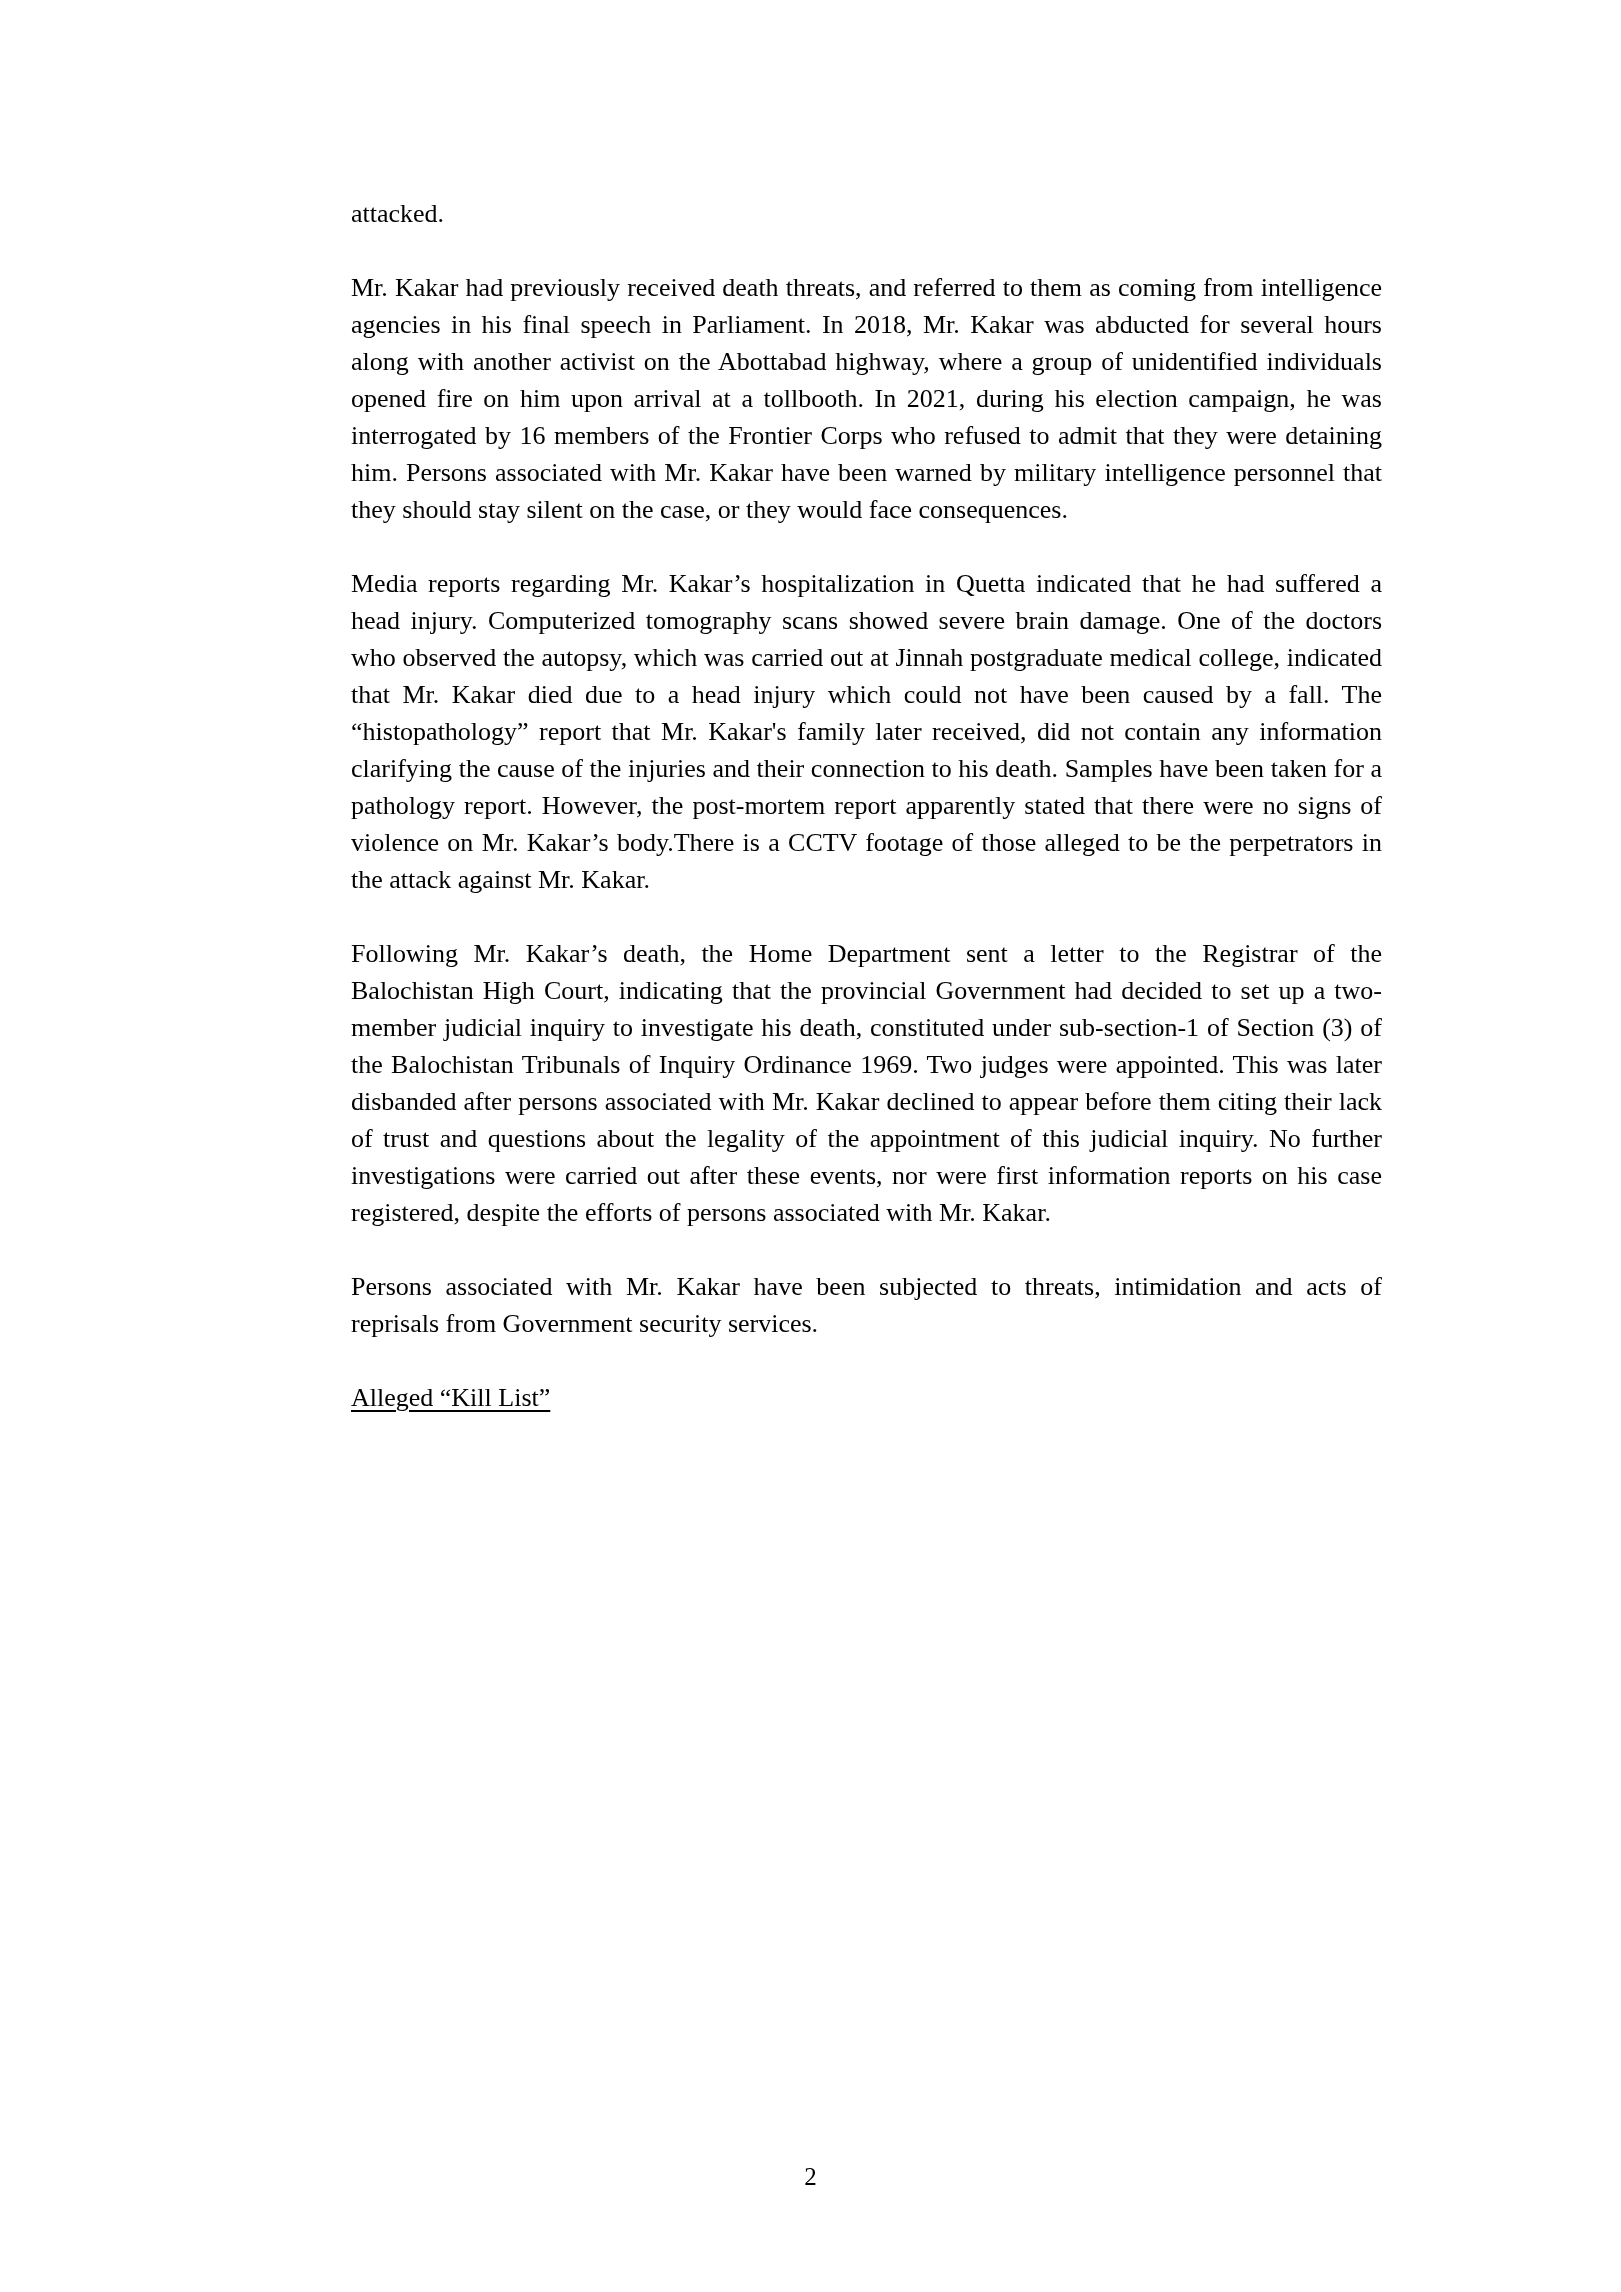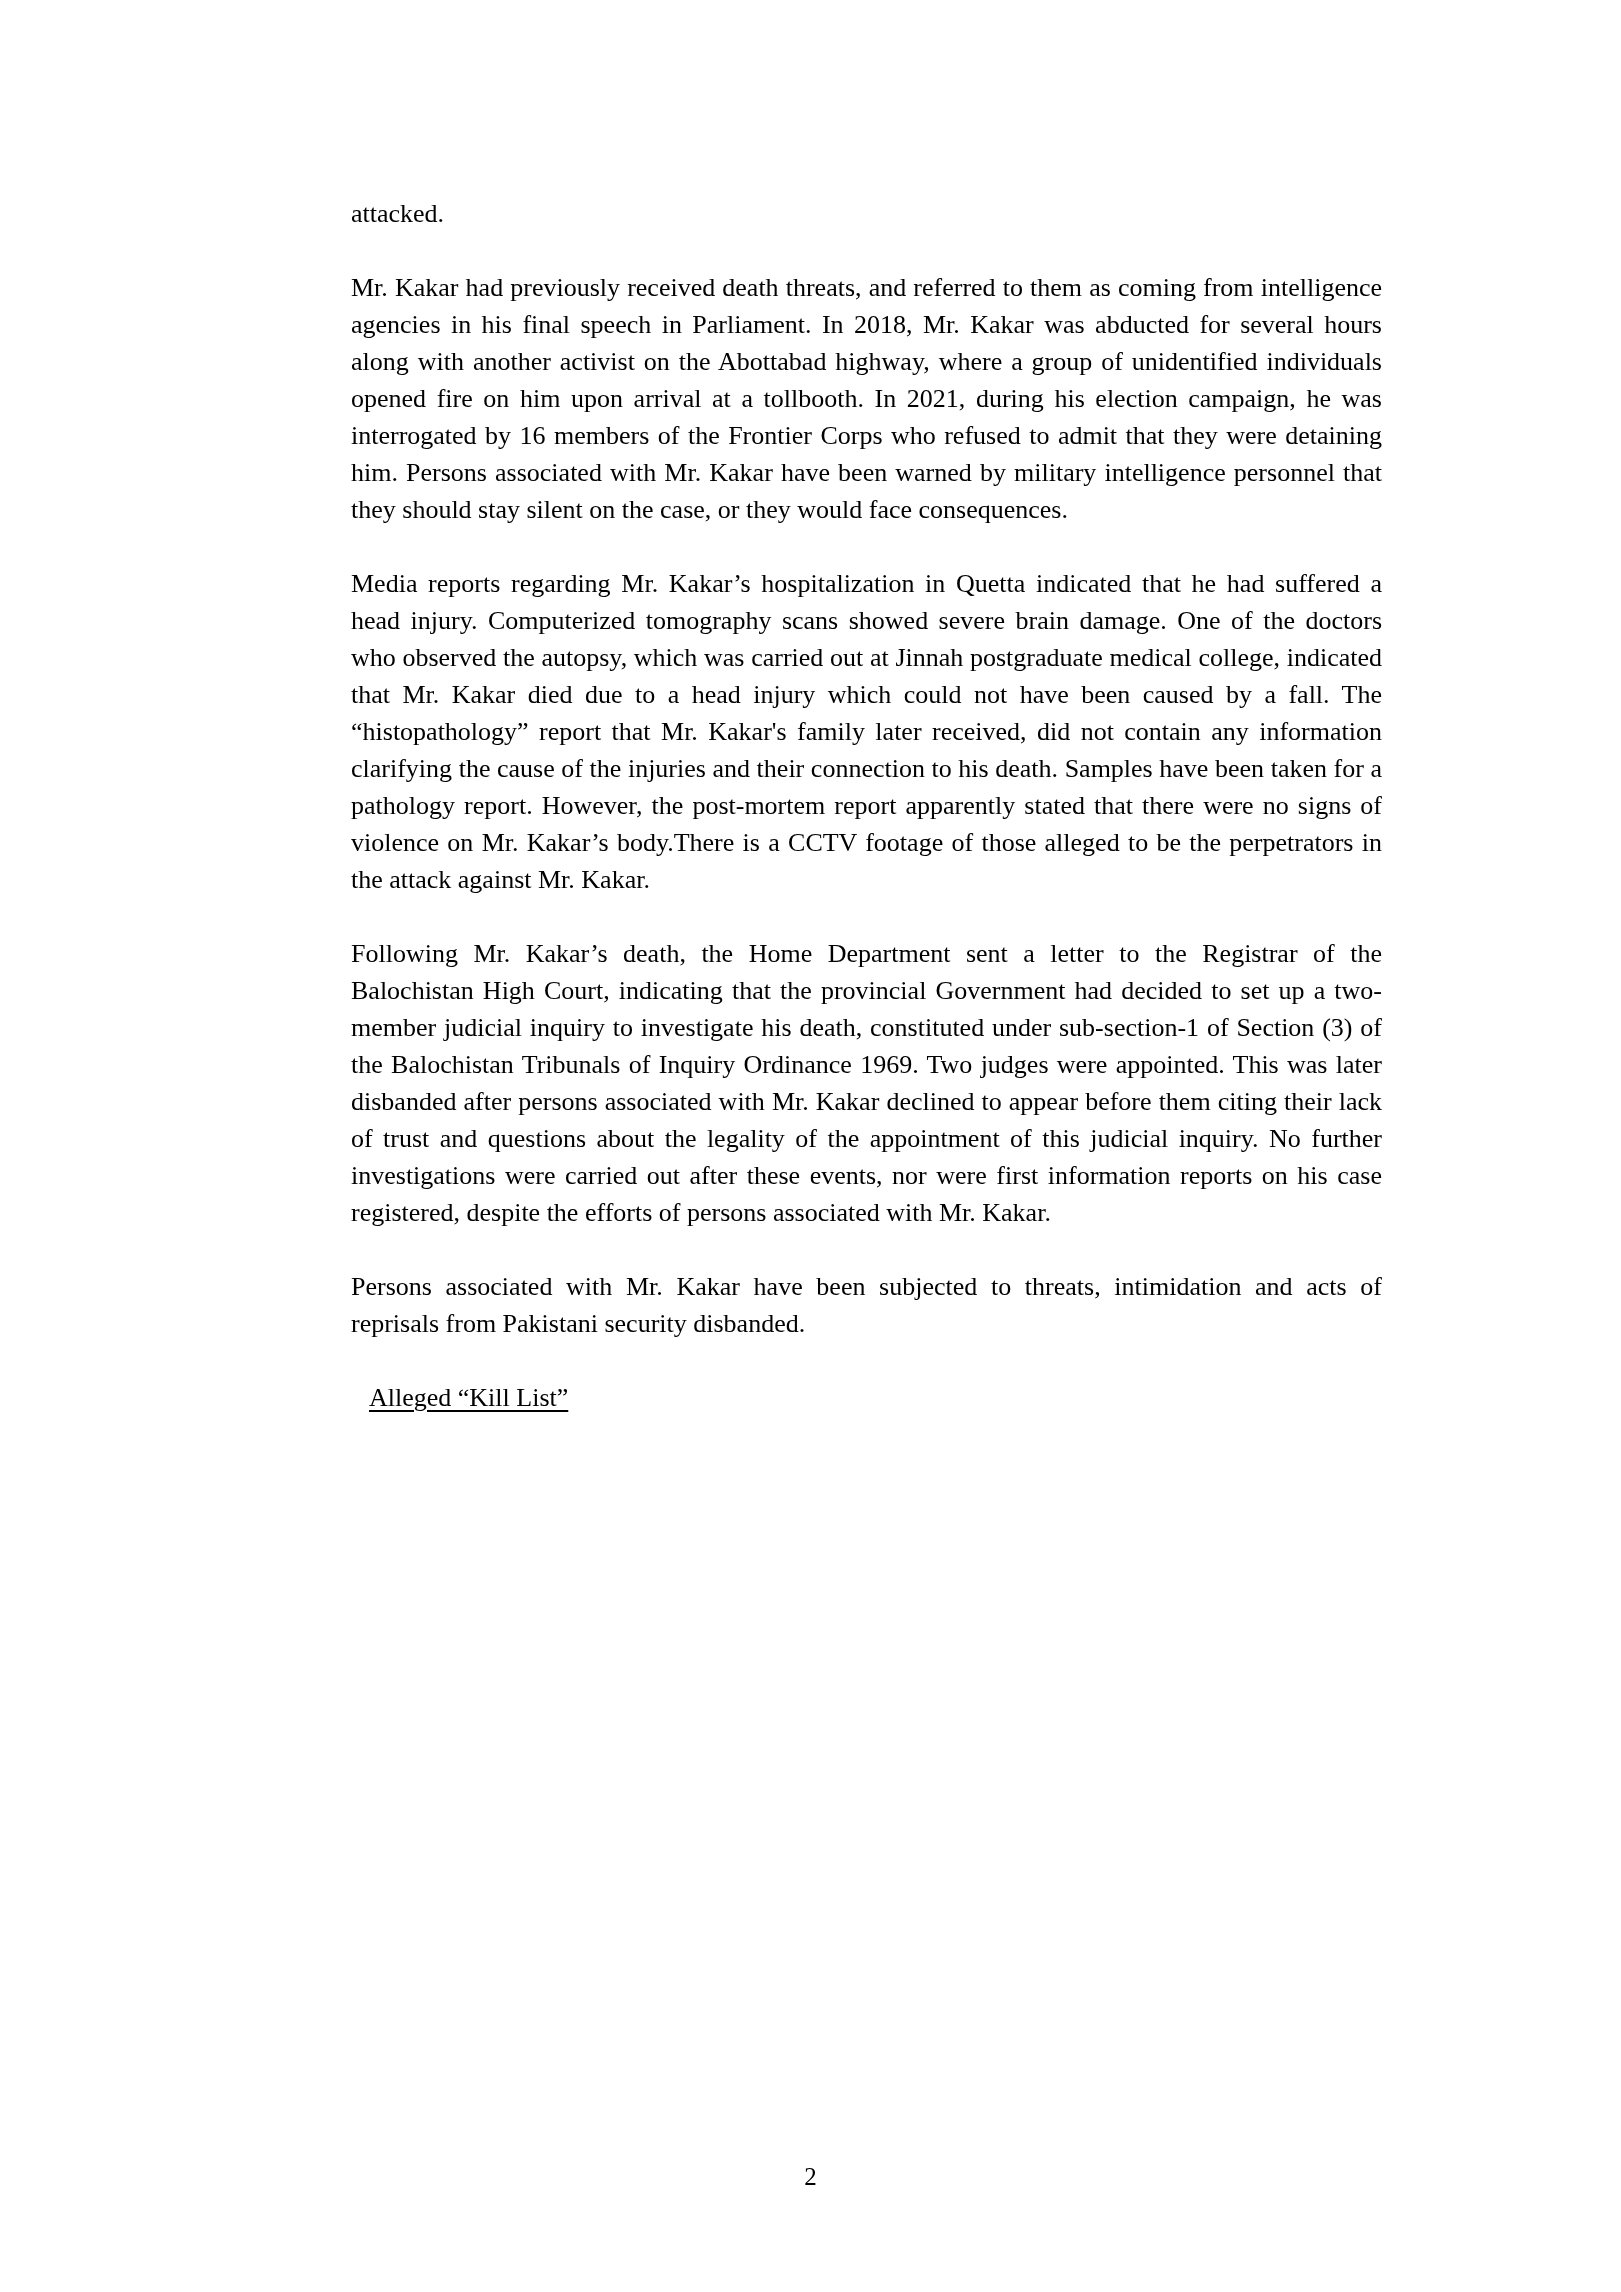--- a/index.html
+++ b/index.html
@@ -23,21 +23,21 @@
       font-size: 26px;
       line-height: 37px;
     }
     .para {
       margin: 0 0 37px 0;
       text-align: justify;
       text-align-last: left;
       hyphens: none;
     }
     .heading-underlined {
-      margin: 18px;
+      margin: 0;
       text-decoration: underline;
       text-underline-offset: 3.9px;
       text-decoration-thickness: 2px;
     }
     .page-number {
       position: absolute;
       left: 0;
       width: 1621px;
       top: 2159px;
       text-align: center;
@@ -46,18 +46,18 @@
     }
   </style>
 </head>
 <body>
 
 <div class="page-body">
   <p class="para">attacked.</p>
   <p class="para">Mr. Kakar had previously received death threats, and referred to them as coming from intelligence agencies in his final speech in Parliament. In 2018, Mr. Kakar was abducted for several hours along with another activist on the Abottabad highway, where a group of unidentified individuals opened fire on him upon arrival at a tollbooth. In 2021, during his election campaign, he was interrogated by 16 members of the Frontier Corps who refused to admit that they were detaining him. Persons associated with Mr. Kakar have been warned by military intelligence personnel that they should stay silent on the case, or they would face consequences.</p>
   <p class="para">Media reports regarding Mr. Kakar’s hospitalization in Quetta indicated that he had suffered a head injury. Computerized tomography scans showed severe brain damage. One of the doctors who observed the autopsy, which was carried out at Jinnah postgraduate medical college, indicated that Mr. Kakar died due to a head injury which could not have been caused by a fall. The “histopathology” report that Mr. Kakar's family later received, did not contain any information clarifying the cause of the injuries and their connection to his death. Samples have been taken for a pathology report. However, the post-mortem report apparently stated that there were no signs of violence on Mr. Kakar’s body.There is a CCTV footage of those alleged to be the perpetrators in the attack against Mr. Kakar.</p>
   <p class="para">Following Mr. Kakar’s death, the Home Department sent a letter to the Registrar of the Balochistan High Court, indicating that the provincial Government had decided to set up a two-member judicial inquiry to investigate his death, constituted under sub-section-1 of Section (3) of the Balochistan Tribunals of Inquiry Ordinance 1969. Two judges were appointed. This was later disbanded after persons associated with Mr. Kakar declined to appear before them citing their lack of trust and questions about the legality of the appointment of this judicial inquiry. No further investigations were carried out after these events, nor were first information reports on his case registered, despite the efforts of persons associated with Mr. Kakar.</p>
-  <p class="para">Persons associated with Mr. Kakar have been subjected to threats, intimidation and acts of reprisals from Pakistani security disbanded.</p>
+  <p class="para">Persons associated with Mr. Kakar have been subjected to threats, intimidation and acts of reprisals from Government security services.</p>
   <p class="heading-underlined">Alleged “Kill List”</p>
 </div>
 
 <div class="page-number">2</div>
 
 
 </body></html>

